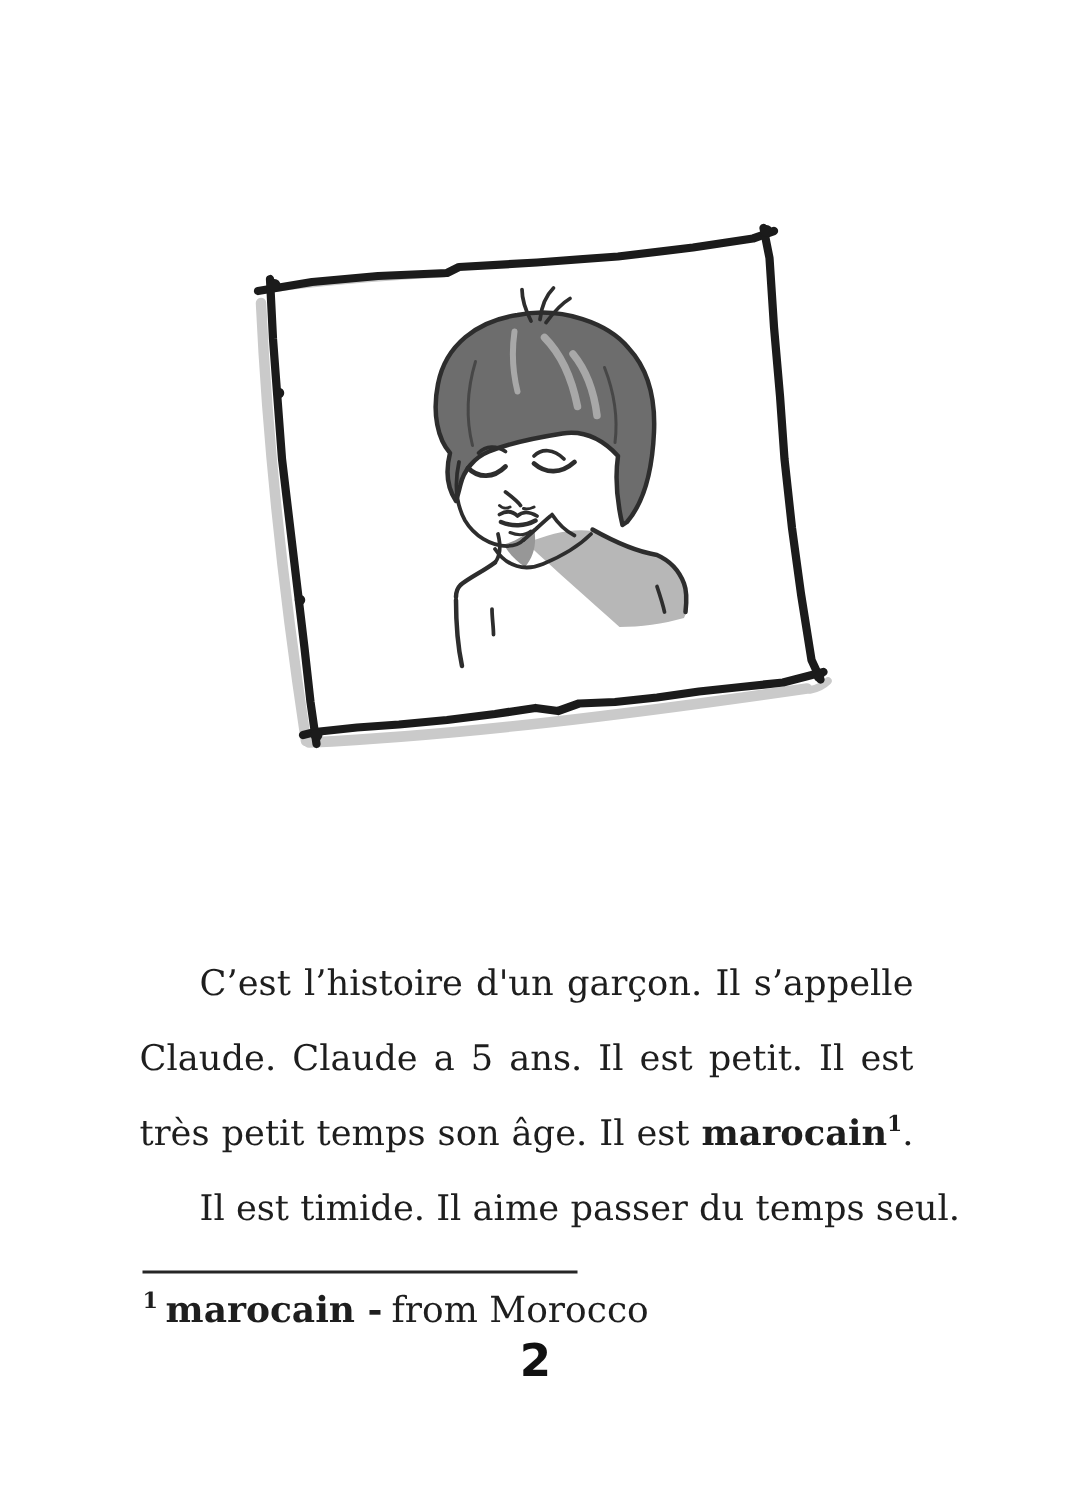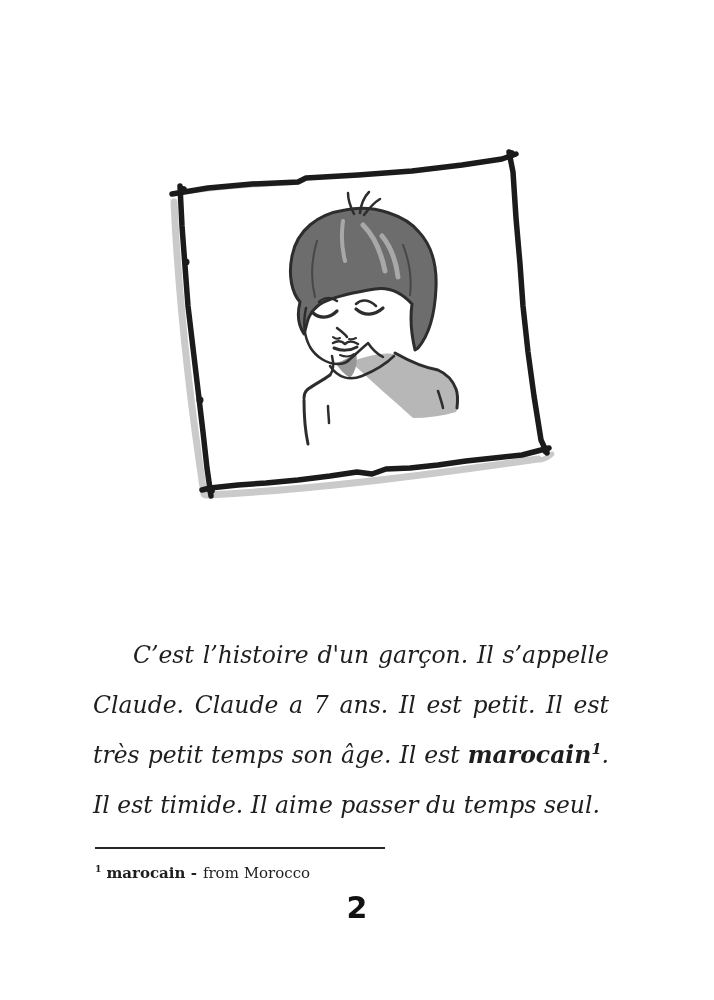--- a/index.html
+++ b/index.html
@@ -18,39 +18,38 @@
   .story{
     position:absolute;left:93px;top:630px;width:516px;
     font-size:23.5px;line-height:50px;
     text-align:justify;
   }
   .story .line{
     height:50px;
     text-align:justify;
     text-align-last:justify;
     white-space:nowrap;
-    font-style:italic;
   }
   .story .line.first{text-indent:40px;}
-  .story .line.last{text-align-last:left;}
+  .story .line.last{text-align-last:left;margin-left:40px;}
   .story b{font-weight:700;}
   .story sup{
     font-size:0.62em;
     vertical-align:super;
     line-height:0;
     font-weight:700;
   }
   .footnote-rule{
     position:absolute;left:95px;top:847px;
     width:290px;height:0;
     border-top:2px solid #262626;
   }
   .footnote{
     position:absolute;left:95px;top:856px;width:516px;
-    font-size:15px;line-height:34px;
+    font-size:24px;line-height:34px;
     white-space:nowrap;
   }
   .footnote sup{
     font-size:0.62em;vertical-align:super;line-height:0;font-weight:700;
   }
   .footnote .fn-term{font-weight:700;margin:0 6px 0 5px;}
   .page-number{
     position:absolute;left:0;top:893px;width:714px;
     text-align:center;
     font-family:"DejaVu Sans","Liberation Sans",sans-serif;
@@ -150,21 +149,21 @@
         <path d="M 154,262 C 154,278 155,292 158,306"></path>
         <path d="M 178,268 C 178,274 179,280 179,285" stroke-width="2.5"></path>
         <path d="M 245,215 C 261,224 276,230 288,232 C 297,236 303,243 306,251 C 308,256 308,261 307,270"></path>
         <path d="M 288,253 C 290,259 292,265 293,270" stroke-width="2.5"></path>
       </g>
     </g>
   </svg>
 
   <div class="story">
     <div class="line first">C’est l’histoire d'un garçon. Il s’appelle</div>
-    <div class="line">Claude. Claude a 7 ans. Il est petit. Il est</div>
+    <div class="line">Claude. Claude a 5 ans. Il est petit. Il est</div>
     <div class="line">
       <span>très petit temps son âge. Il est </span><b>marocain</b><sup>1</sup><span>.</span>
     </div>
     <div class="line last">Il est timide. Il aime passer du temps seul.</div>
   </div>
 
   <div class="footnote-rule"></div>
   <div class="footnote">
     <sup>1</sup><b class="fn-term">marocain -</b><span>from Morocco</span>
   </div>

